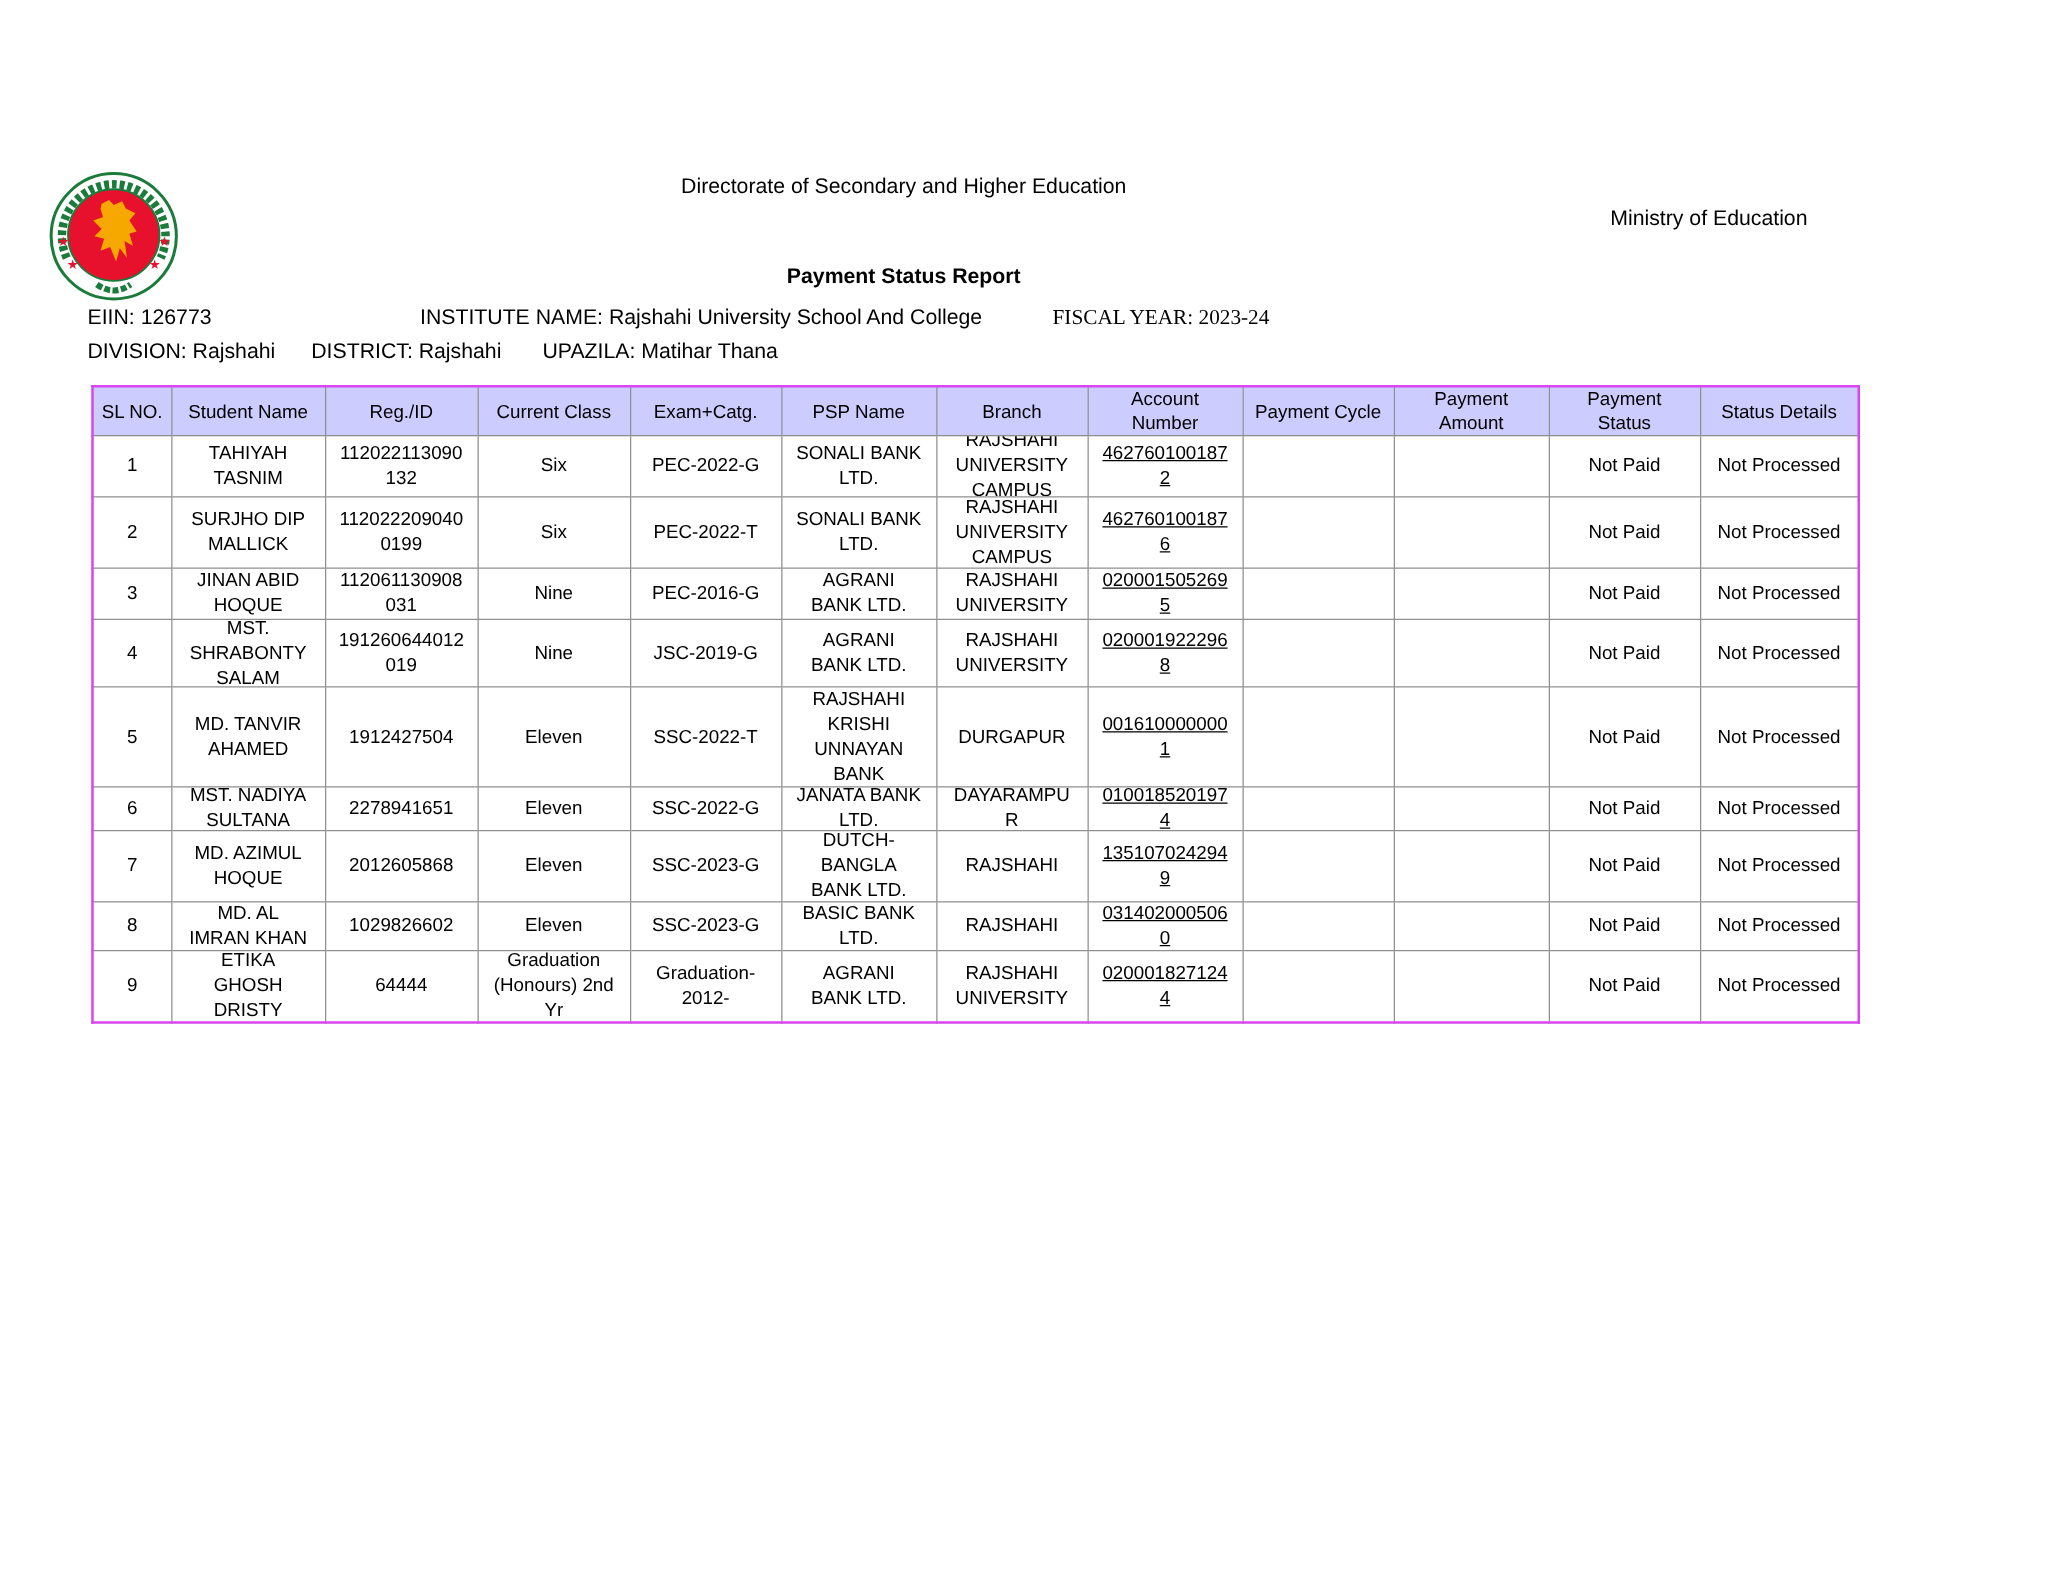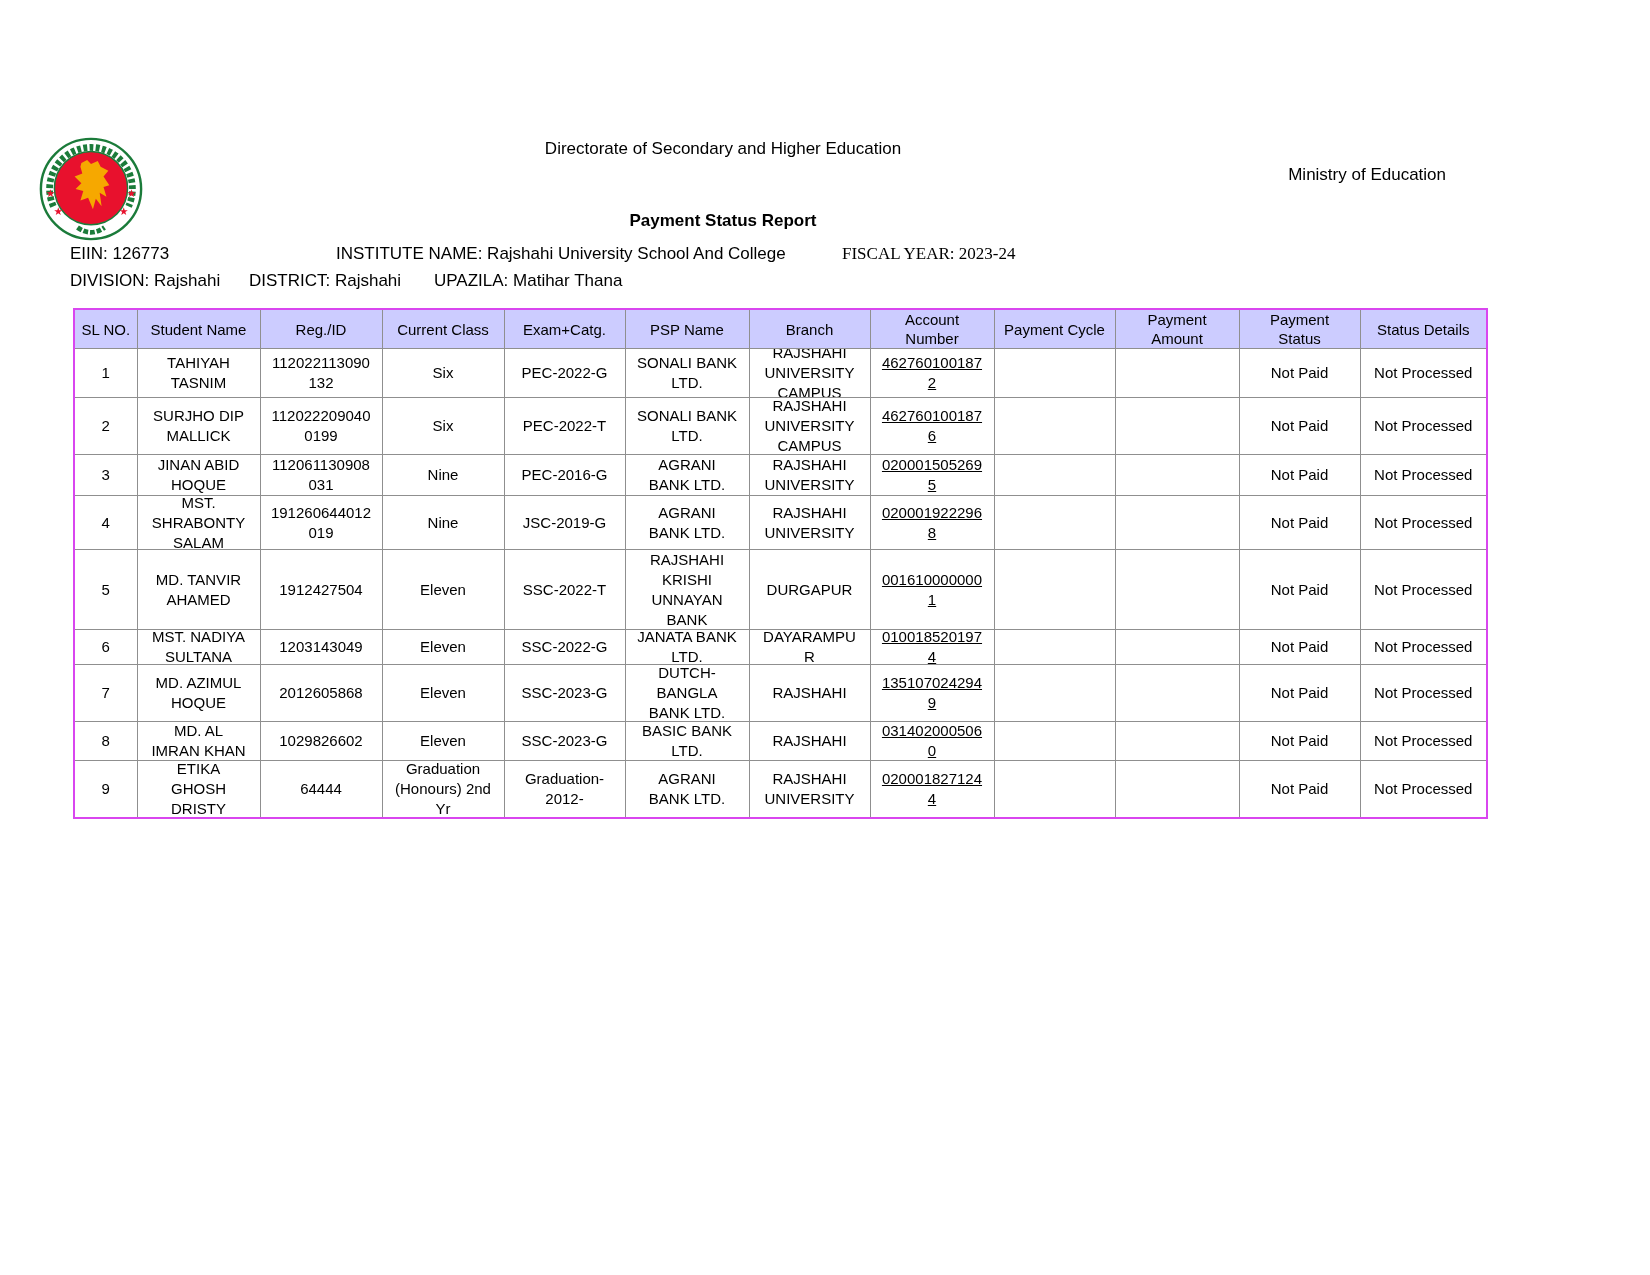--- a/index.html
+++ b/index.html
@@ -520,21 +520,21 @@
               <span class="tx">6</span>
             </div>
           </td>
       <td>
             <div class="cw">
               <span class="tx">MST. NADIYA SULTANA</span>
             </div>
           </td>
       <td>
             <div class="cw">
-              <span class="tx">1203143049</span>
+              <span class="tx">2278941651</span>
             </div>
           </td>
       <td>
             <div class="cw">
               <span class="tx">Eleven</span>
             </div>
           </td>
       <td>
             <div class="cw">
               <span class="tx">SSC-2022-G</span>

